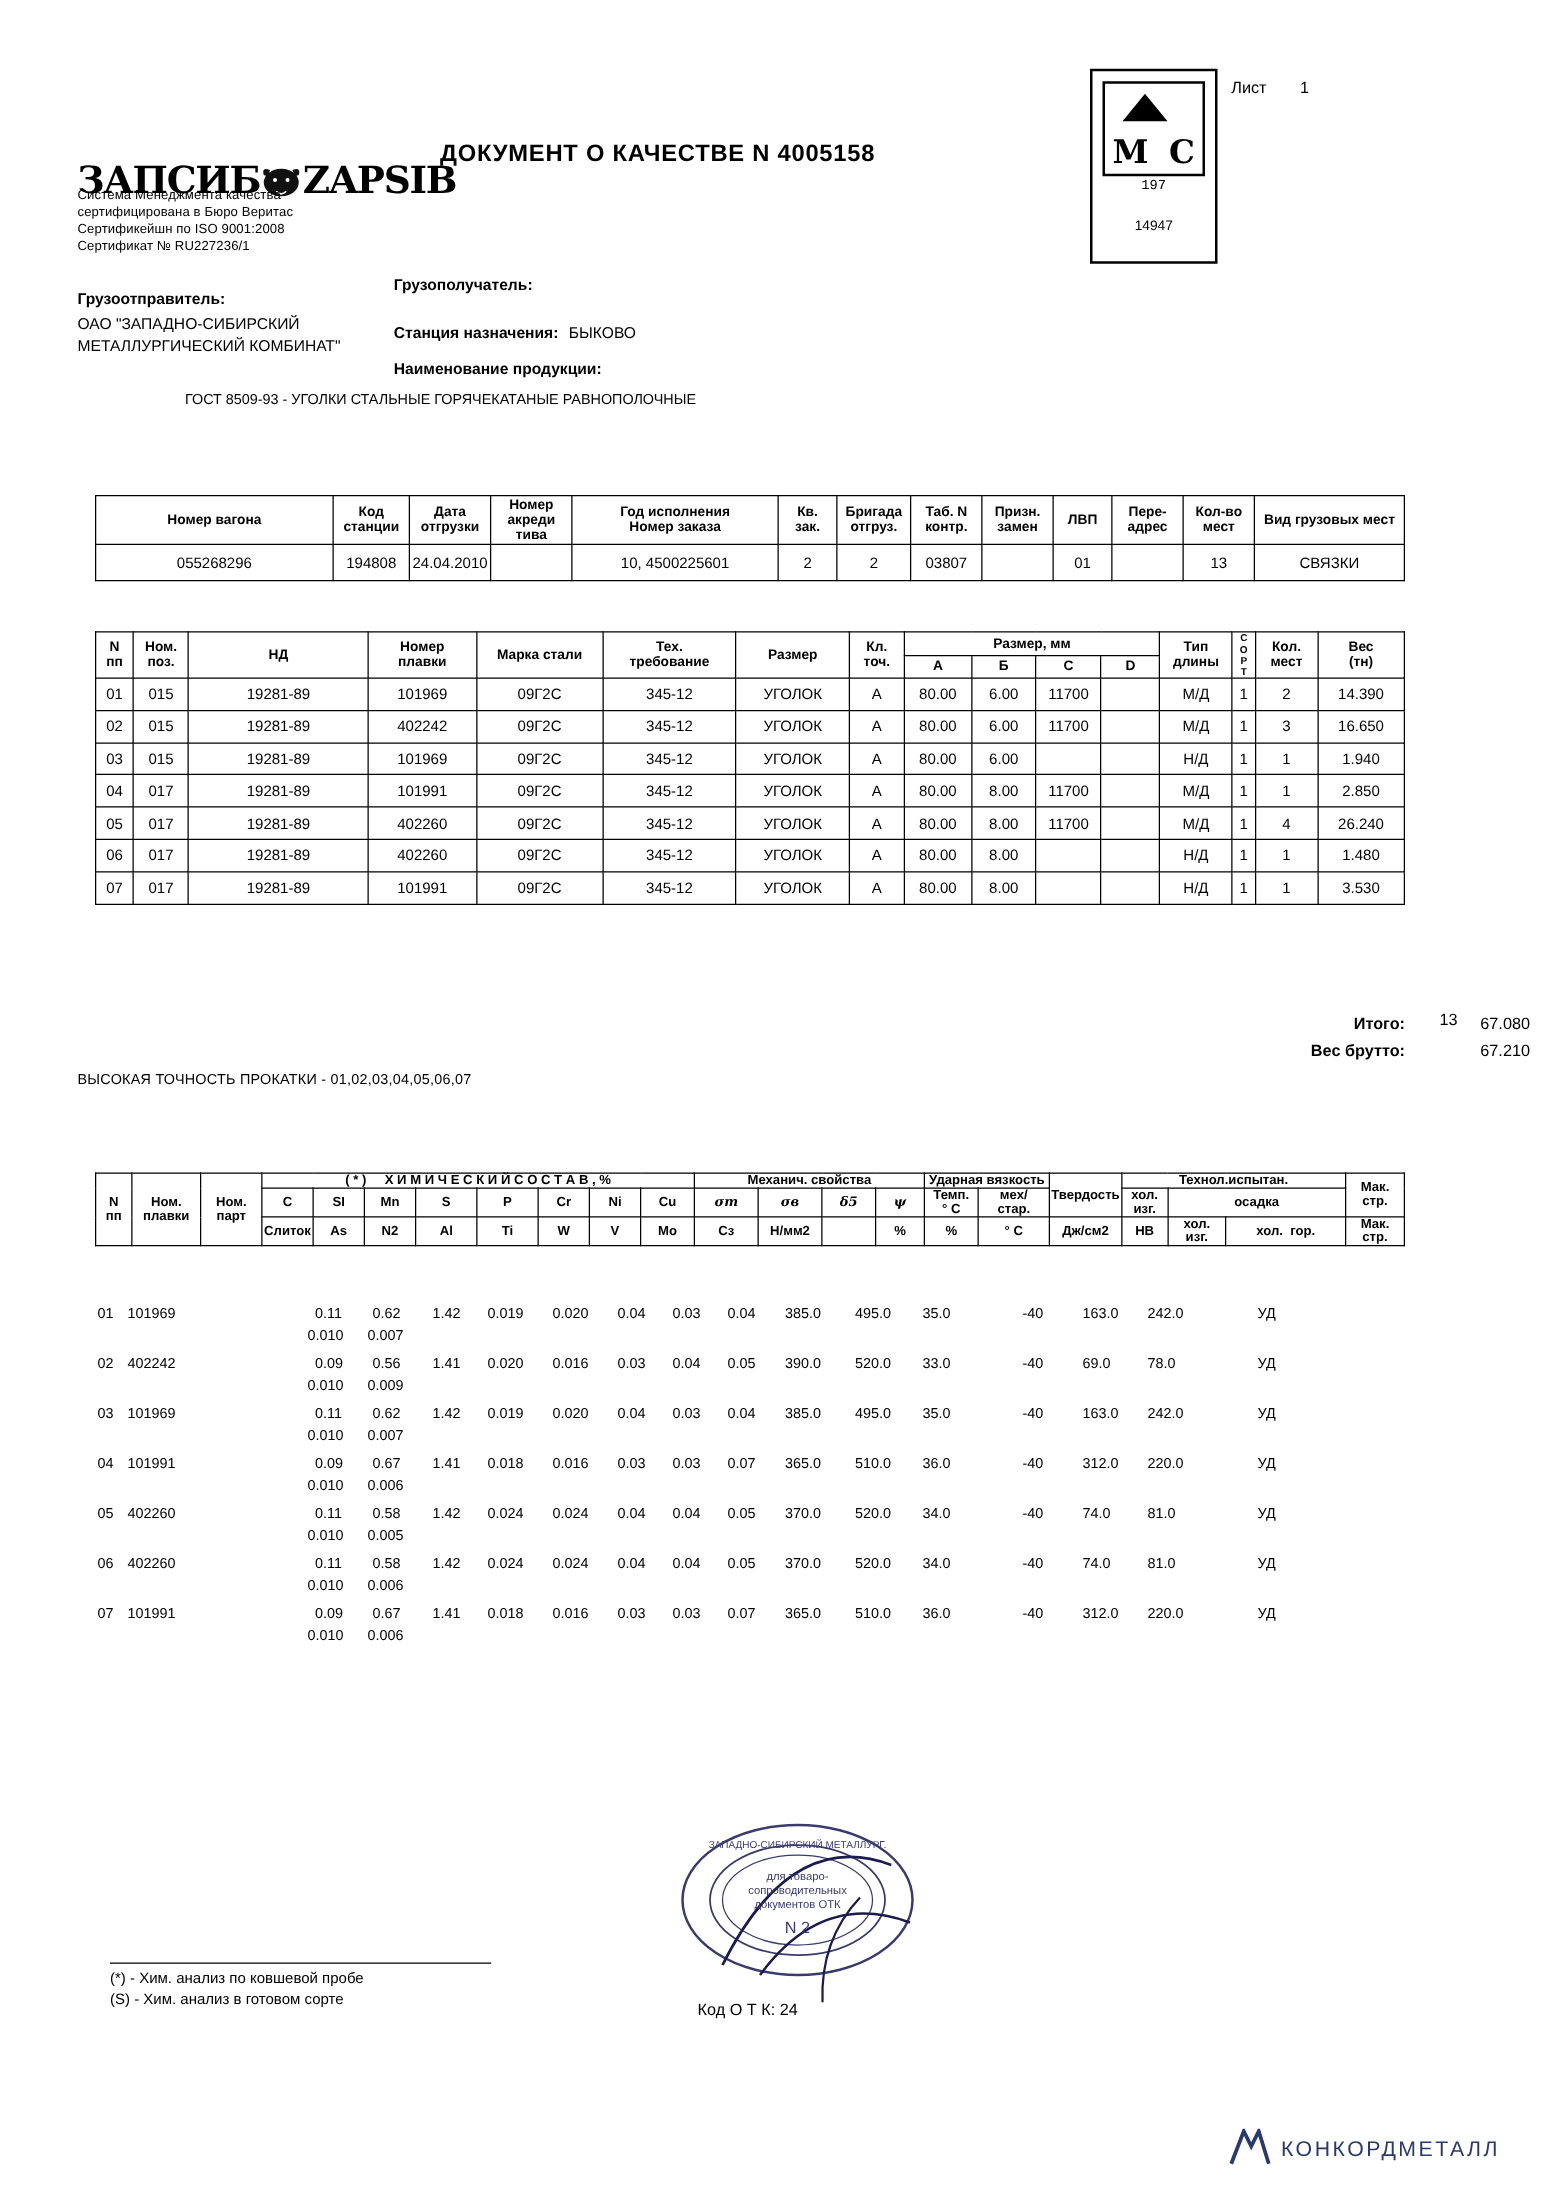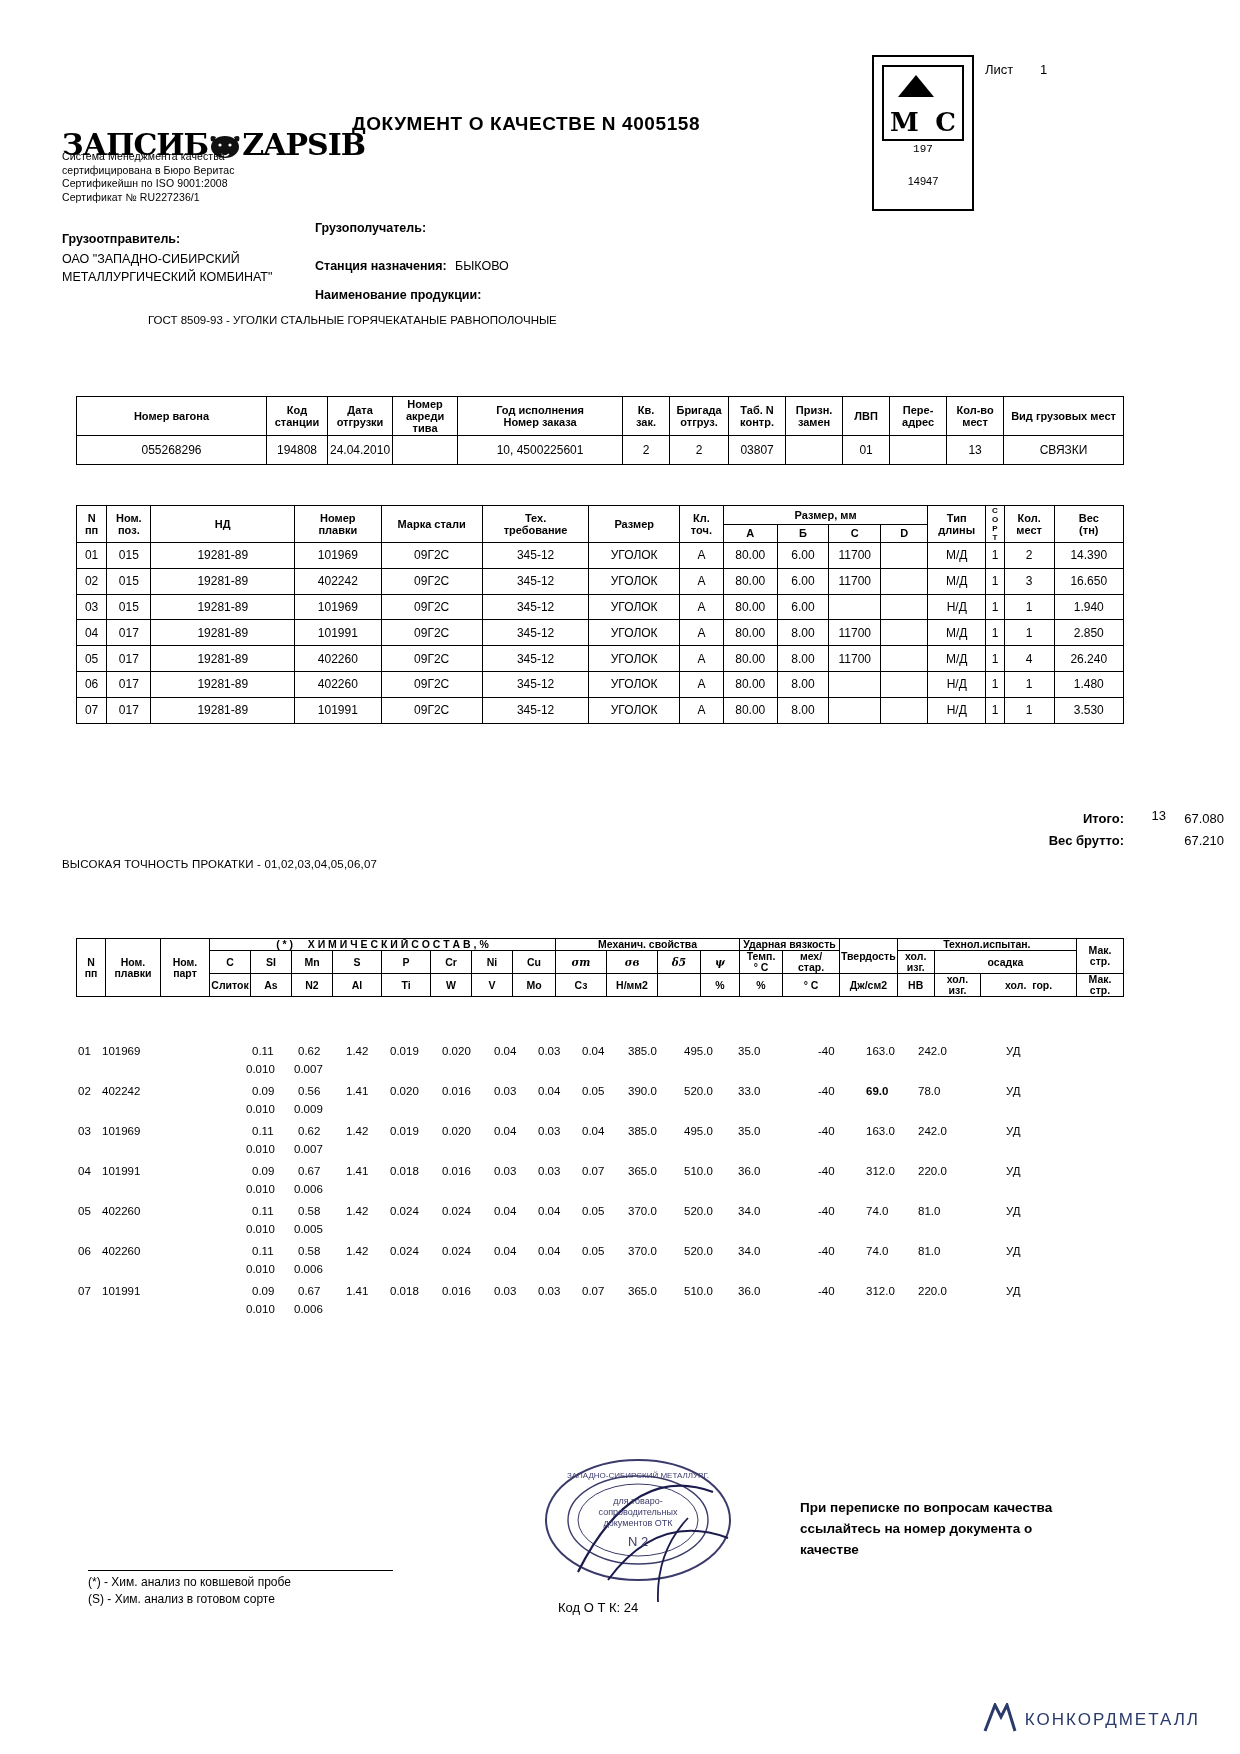--- a/index.html
+++ b/index.html
@@ -661,21 +661,21 @@
         <span style="left: 418px; top: 2px;">0.03</span>
         <span style="left: 462px; top: 2px;">0.04</span>
         <span style="left: 506px; top: 2px;">0.05</span>
         <span style="left: 170px; top: 20px;">0.010</span>
         <span style="left: 218px; top: 20px;">0.009</span>
         <span style="left: 552px; top: 2px;">390.0</span>
         <span style="left: 608px; top: 2px;">520.0</span>
         <span style="left: 662px; top: 2px;">33.0</span>
         <span style="left: 706px; top: 2px;"></span>
         <span style="left: 742px; top: 2px;">-40</span>
-        <span style="left: 790px; top: 2px; font-weight: bold;">69.0</span>
+        <span style="left: 790px; top: 2px;">69.0</span>
         <span style="left: 842px; top: 2px;">78.0</span>
         <span style="left: 900px; top: 2px;"></span>
         <span style="left: 930px; top: 2px;">УД</span>
         <span style="left: 1000px; top: 2px;"></span>
       </div>
       <div class="chem-row">
         <span style="left: 2px; top: 2px;">03</span>
         <span style="left: 26px; top: 2px;">101969</span>
         <span style="left: 176px; top: 2px;">0.11</span>
         <span style="left: 222px; top: 2px;">0.62</span>
@@ -805,25 +805,20 @@
       <path d="M70 128 Q120 60 190 86" fill="none" stroke="#1b1b4d" stroke-width="2"></path>
       <path d="M120 150 Q118 100 150 66" fill="none" stroke="#1b1b4d" stroke-width="1.8"></path>
       <text x="100" y="52" font-size="9" fill="#3b3b6b" text-anchor="middle" font-family="Liberation Sans, sans-serif">для товаро-</text>
       <text x="100" y="63" font-size="9" fill="#3b3b6b" text-anchor="middle" font-family="Liberation Sans, sans-serif">сопроводительных</text>
       <text x="100" y="74" font-size="9" fill="#3b3b6b" text-anchor="middle" font-family="Liberation Sans, sans-serif">документов ОТК</text>
       <text x="100" y="94" font-size="13" fill="#3b3b6b" text-anchor="middle" font-family="Liberation Sans, sans-serif">N 2</text>
       <text x="100" y="26" font-size="8" fill="#3b3b6b" text-anchor="middle" font-family="Liberation Sans, sans-serif">ЗАПАДНО-СИБИРСКИЙ МЕТАЛЛУРГ.</text>
     </svg>
   </div>
 
-  <div class="footer-right">
-    <div>При переписке по вопросам качества</div>
-    <div>ссылайтесь на номер документа о</div>
-    <div>качестве</div>
-  </div>
   <div class="footer-notes">
     <div class="rule"></div>
     <div>(*) - Хим. анализ по ковшевой пробе</div>
     <div>(S) - Хим. анализ в готовом сорте</div>
   </div>
   <div class="otk-code">Код  О Т К: 24</div>
 
   <div class="brand">
     <span>
       <svg width="34" height="30" viewBox="0 0 34 30">

